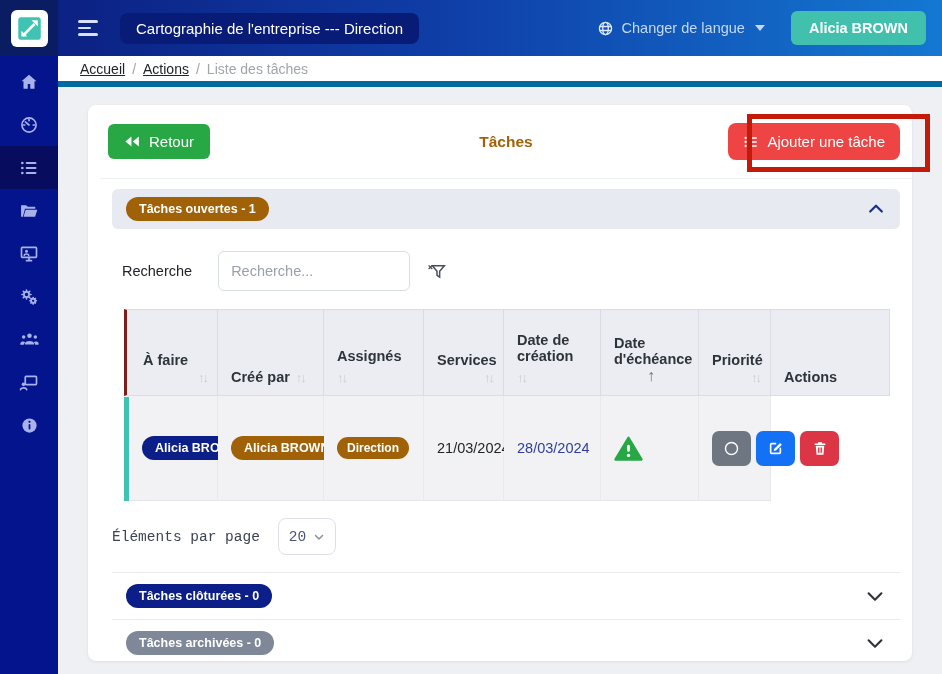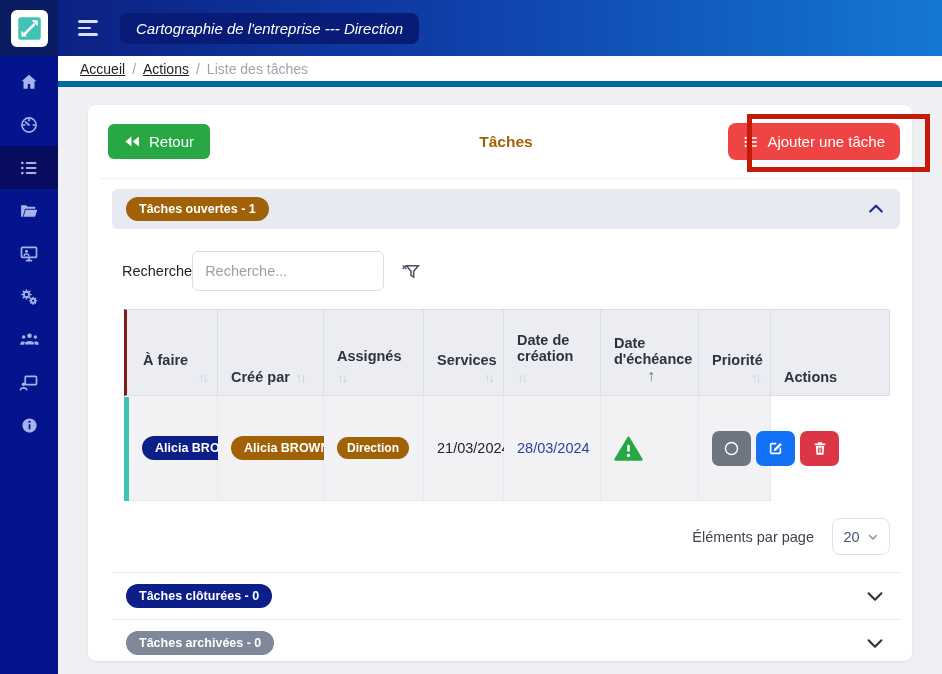--- a/index.html
+++ b/index.html
@@ -19,21 +19,21 @@
   
   .right-col { flex:1; display:flex; flex-direction:column; min-width:0; }
 
   
   .navbar { height:56px; background:linear-gradient(90deg,#0c2183 0%, #0f3fa8 45%, #1478d2 100%);
     display:flex; align-items:center; justify-content:space-between; padding:0 16px 0 20px; }
   .nav-left { display:flex; align-items:center; gap:22px; }
   .burger { display:flex; flex-direction:column; gap:4px; cursor:pointer; }
   .burger i { display:block; height:2.5px; border-radius:2px; background:#d9e0ff; }
   .burger i:nth-child(1){ width:20px; } .burger i:nth-child(2){ width:13px; } .burger i:nth-child(3){ width:20px; }
-  .title-pill { background:#081c77; color:#fff; font-size:15px; padding:7px 16px; border-radius:8px; white-space:nowrap;font-style:italic; }
+  .title-pill { background:#081c77; color:#fff; font-size:15px; padding:7px 16px; border-radius:8px; white-space:nowrap; }
   .nav-right { display:flex; align-items:center; gap:26px; }
   .lang { display:flex; align-items:center; gap:8px; color:#c3d9f6; font-size:14.5px; cursor:pointer; }
   .caret-down { width:0; height:0; border-left:5px solid transparent; border-right:5px solid transparent; border-top:6px solid #c3d9f6; margin-left:2px; }
   .user-btn { background:#41c1ad; color:#fff; font-weight:bold; font-size:14.5px; border:none;
     padding:9px 18px; border-radius:6px; cursor:pointer; }
 
   
   .breadcrumb { height:31px; background:#fff; border-bottom:6px solid #0369a1;
     display:flex; align-items:center; gap:7px; padding:0 22px; font-size:14px; }
   .crumb-link { color:#212529; text-decoration:underline; cursor:pointer; }
@@ -60,21 +60,21 @@
     display:flex; align-items:center; justify-content:space-between; padding:0 14px; cursor:pointer; }
   .badge { color:#fff; font-weight:bold; font-size:12.5px; padding:5px 13px; border-radius:14px; white-space:nowrap; }
   .badge-teal { background:#a16207; }
   .badge-navy { background:#0c1e87; }
   .badge-gray { background:#7e8898; }
   .acc-row { display:flex; align-items:center; justify-content:space-between;
     padding:11px 14px; border-top:1px solid #e8eaee; cursor:pointer; }
 
   
   .search-row { display:flex; align-items:center; padding:22px 4px 14px 10px; }
-  .search-label { font-size:14.5px; color:#212529; }
+  .search-label { font-size:14.5px; color:#212529; margin-right:26px; }
   .search-input { width:192px; height:40px; border:1px solid #d9dee3; border-radius:6px;
     padding:0 12px; font-size:14.5px; color:#333; outline:none; font-family:inherit; }
   .search-input::placeholder { color:#9aa1aa; }
   .filter-icon { margin-left:16px; cursor:pointer; display:flex; }
 
   
   .table-wrap { margin:4px 10px 0 12px; position:relative; }
   .tgrid { display:grid; grid-template-columns:94px 106px 100px 80px 97px 98px 72px 1fr; }
   .th { background:#ebedf3; border-top:1px solid #d9dde4; border-right:1px solid #d9dde4; border-bottom:1px solid #d9dde4;
     padding:10px 10px 10px 13px; min-height:87px; display:flex; flex-direction:column; justify-content:flex-end;
@@ -91,21 +91,21 @@
   .accent-bar { position:absolute; left:0; top:88px; width:5px; height:104px; background:#3fc3b2; }
   .td-due { color:#2f3e9e; }
   .actions-group { display:flex; gap:5px; }
   .act-btn { width:39px; height:35px; border:none; border-radius:7px; display:flex;
     align-items:center; justify-content:center; cursor:pointer; }
   .act-status { background:#6e7681; }
   .act-edit { background:#1271f5; }
   .act-del { background:#dc3545; }
 
   
-  .pagination { display:flex; align-items:center; justify-content:flex-end; gap:18px; padding:17px 10px 17px 0; }
+  .pagination { display:flex; align-items:center; gap:18px; padding:17px 10px 17px 0;font-family:Liberation Mono, monospace; }
   .pag-label { font-size:14.5px; color:#3c4354; }
   .select { width:58px; height:37px; border:1px solid #dde1e7; border-radius:8px; background:#fff;
     display:flex; align-items:center; justify-content:center; gap:7px; cursor:pointer;
     font-size:14.5px; color:#4a5578; }
 
   
   .annotation-box { position:absolute; left:747px; top:114px; width:183px; height:58px;
     border:5px solid #c41a0a; pointer-events:none; z-index:50; }
 </style>
 </head>
@@ -199,20 +199,32 @@
   <div class="right-col">
 
     <header class="navbar">
       <div class="nav-left">
         <div class="burger">
             <i></i>
             <i></i>
             <i></i>
           </div>
         <div class="title-pill">Cartographie de l'entreprise --- Direction</div>
+      </div>
+      <div class="nav-right">
+        <div class="lang">
+          <svg width="17" height="17" viewBox="0 0 24 24" fill="none" stroke="#dce9f8" stroke-width="1.9">
+            <circle cx="12" cy="12" r="8.6"></circle>
+            <ellipse cx="12" cy="12" rx="3.9" ry="8.6"></ellipse>
+            <path d="M3.9 9.2h16.2M3.9 14.8h16.2"></path>
+            </svg>
+          <span>Changer de langue</span>
+          <span class="caret-down"></span>
+        </div>
+        <button class="user-btn">Alicia BROWN</button>
       </div>
     </header>
 
     <nav class="breadcrumb">
       <a class="crumb-link">Accueil</a>
       <span class="crumb-sep">/</span>
       <a class="crumb-link">Actions</a>
       <span class="crumb-sep">/</span>
       <span class="crumb-current">Liste des tâches</span>
     </nav>

